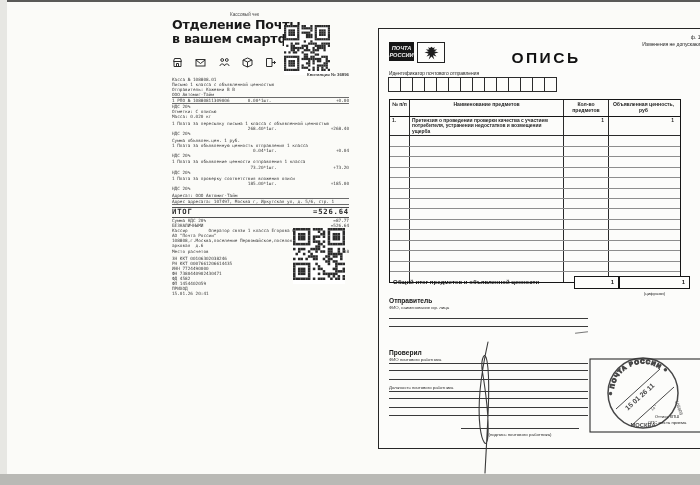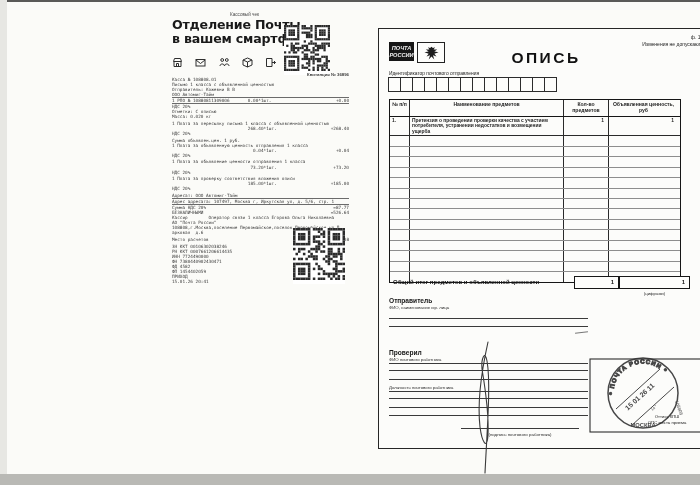--- a/index.html
+++ b/index.html
@@ -394,20 +394,24 @@
         </div>
         <div class="r-line">
           <span class="rl">НДС 20%</span>
         </div>
         <div class="r-line u gap">
           <span class="rl">Адресат: ООО Автомиг-Тайм</span>
         </div>
         <div class="r-line u">
           <span class="rl">Адрес адресата: 107497, Москва г, Иркутская ул, д. 5/6, стр. 1</span>
         </div>
+        <div class="r-line itog">
+          <span class="rl">ИТОГ</span>
+          <span class="rr">=526.64</span>
+        </div>
         <div class="r-line">
           <span class="rl">Сумма НДС 20%</span>
           <span class="rr">=87.77</span>
         </div>
         <div class="r-line">
           <span class="rl">БЕЗНАЛИЧНЫМИ</span>
           <span class="rr">=526.64</span>
         </div>
         <div class="r-line">
           <span class="rl">Кассир        Оператор связи 1 класса Егорова Ольга Николаевна</span>

